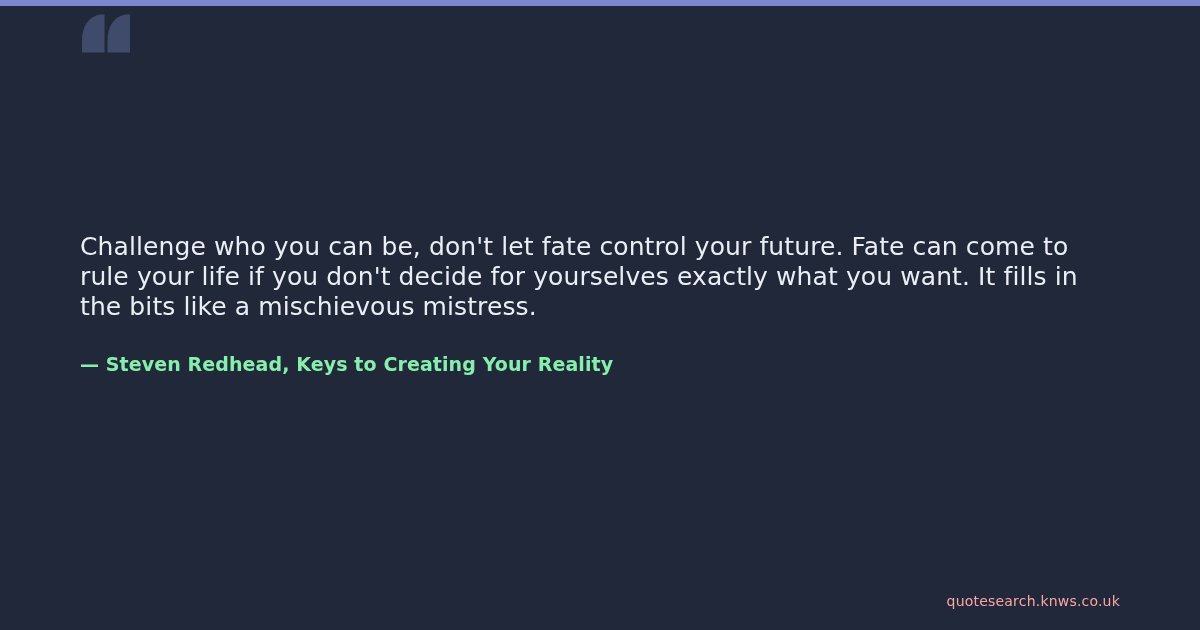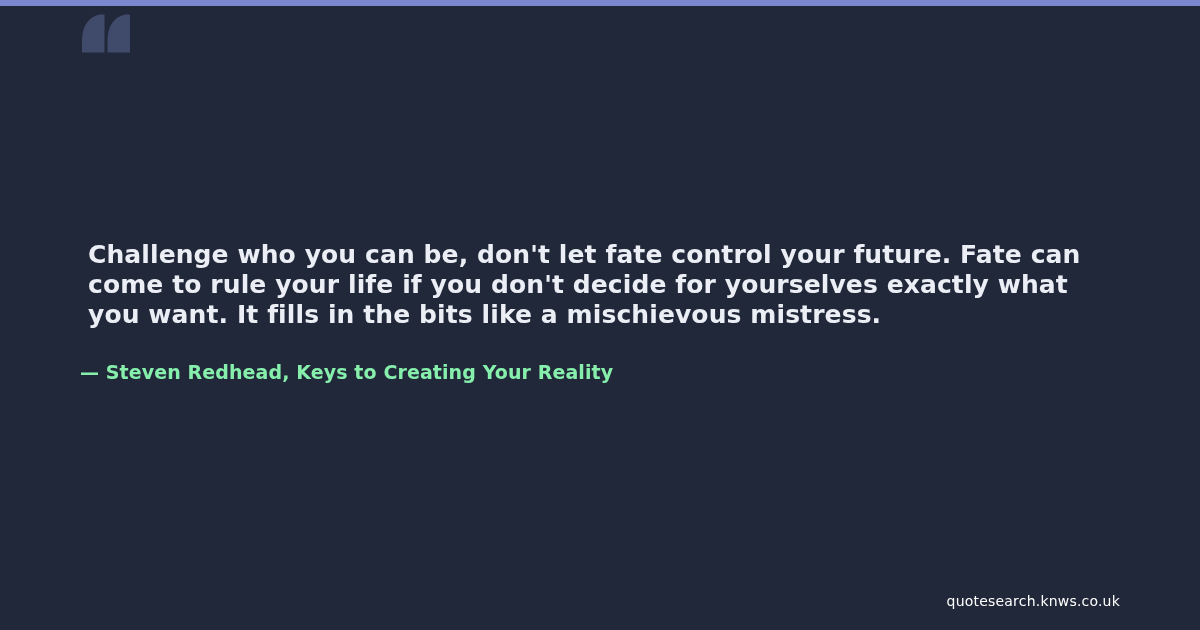--- a/index.html
+++ b/index.html
@@ -54,25 +54,25 @@
 
   
   .content {
     position: absolute;
     left: 80px;
     top: 232px;
     width: 1020px;
   }
 
   .quote-text {
-    margin: 8px;
+    margin: 0;
     padding: 0;
     font-size: 25px;
     line-height: 30px;
-    font-weight: 700;
+    font-weight: 400;
     color: #eceef5;
     letter-spacing: 0.1px;
     width: 1012px;
   }
 
   .attribution {
     margin: 0;
     padding: 0;
     margin-top: 30px;
     font-size: 19px;
@@ -83,21 +83,21 @@
     white-space: nowrap;
   }
 
   
   .source {
     position: absolute;
     right: 80px;
     bottom: 20px;
     font-size: 14px;
     line-height: 18px;
-    color: #ffffff;
+    color: #fca5a5;
     letter-spacing: 0.2px;
     text-align: right;
     white-space: nowrap;
   }
 </style>
 </head>
 <body>
 
 <div class="quote-card">
 

